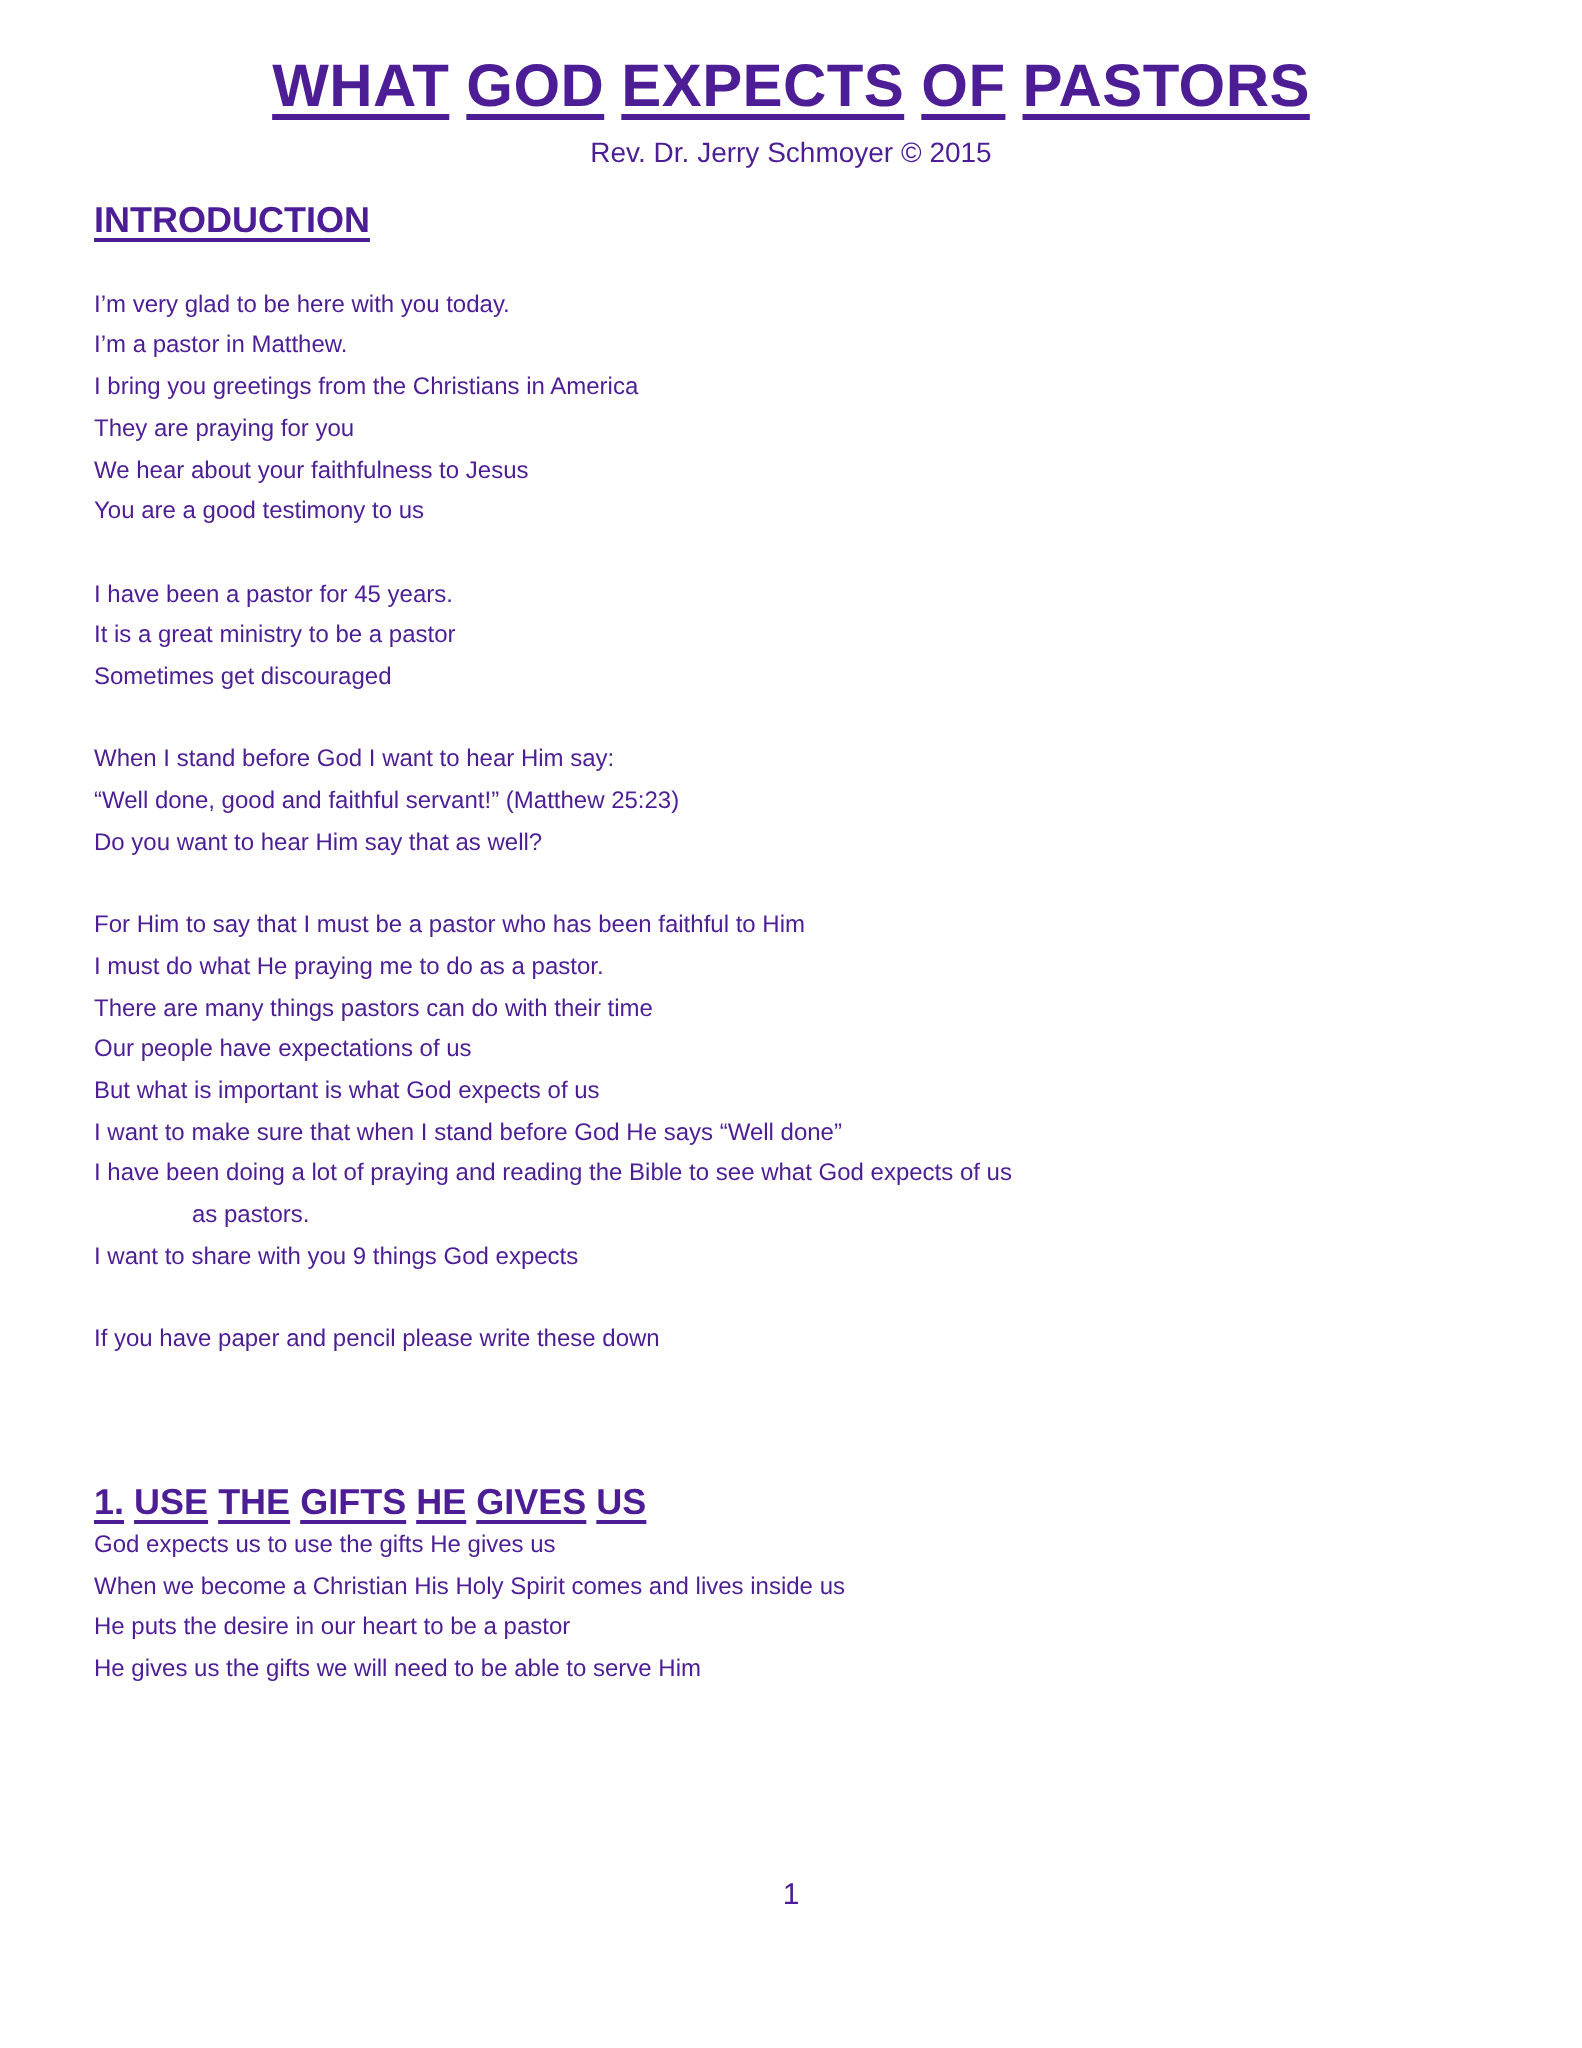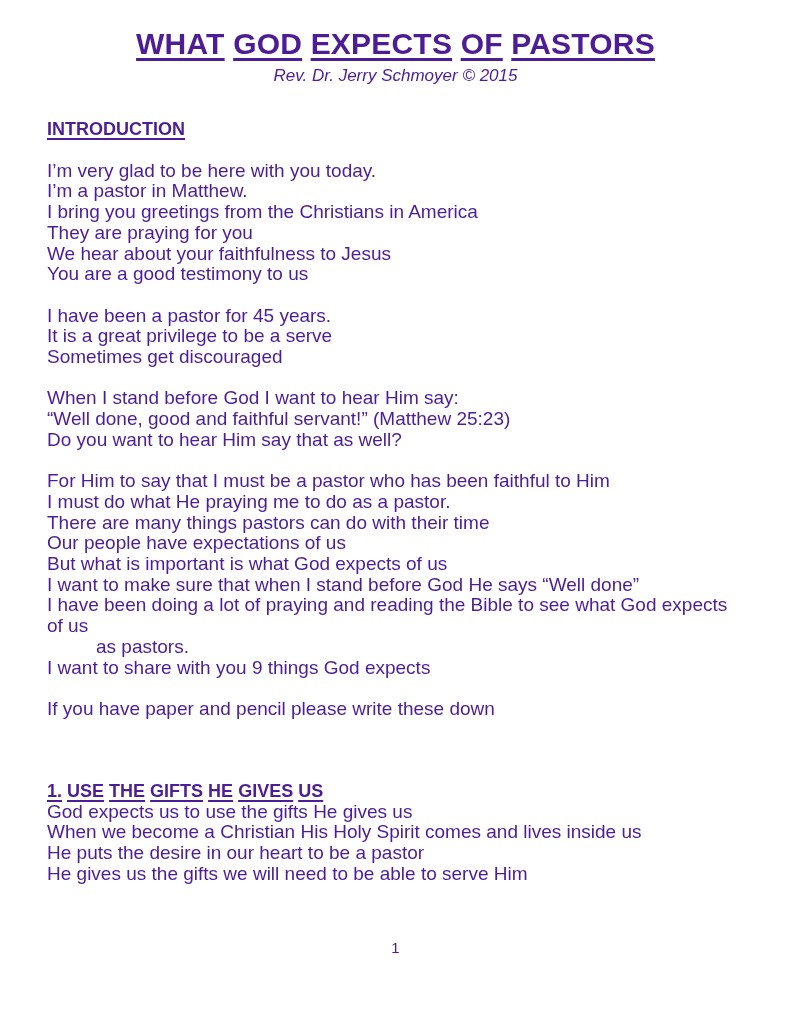--- a/index.html
+++ b/index.html
@@ -29,41 +29,40 @@
     text-underline-offset: 4px;
   }
   .doc-subtitle {
     margin-top: 1px;
     font-size: 20px;
     line-height: 26px;
     white-space: pre-wrap;
   }
   .doc-byline {
     margin-top: 3px;
-    font-size: 17px;
+    font-size: 14px;
     line-height: 22px;
     white-space: pre-wrap;
-    font-style: italic;
   }
   .sec-heading {
     font-size: 18px;
     font-weight: bold;
     line-height: 22px;
     white-space: nowrap;
   }
   .sec-heading .hw {
     text-decoration: underline;
     text-decoration-thickness: 2px;
     text-underline-offset: 3px;
   }
-  .mt-intro { margin-top: 31px; }
+  .mt-intro { margin-top: 12px; }
   .gap1 { margin-top: 20.7px; }
   .gap2 { margin-top: 60px; }
   .line {
-    font-size: 19px;
+    font-size: 12px;
     line-height: 20.7px;
     white-space: pre-wrap;
   }
   .bold { font-weight: normal; }
   .indent { padding-left: 49px; }
   .page-number {
     position: absolute;
     left: 0;
     right: 0;
     top: 939px;
@@ -88,21 +87,21 @@
     <div class="line">I’m very glad to be here with you today.</div>
     <div class="line">I’m a pastor in Matthew.</div>
     <div class="line">I bring you greetings from the Christians in America</div>
     <div class="line">They are praying for you</div>
     <div class="line">We hear about your faithfulness to Jesus</div>
     <div class="line">You are a good testimony to us</div>
   </div>
 
   <div class="gap1">
     <div class="line">I have been a pastor for 45 years.</div>
-    <div class="line">It is a great privilege to be a serve</div>
+    <div class="line">It is a great ministry to be a pastor</div>
     <div class="line">Sometimes get discouraged</div>
   </div>
 
   <div class="gap1">
     <div class="line">When I stand before God I want to hear Him say:</div>
     <div class="line bold">“Well done, good and faithful servant!” (Matthew 25:23)</div>
     <div class="line">Do you want to hear Him say that as well?</div>
   </div>
 
   <div class="gap1">

